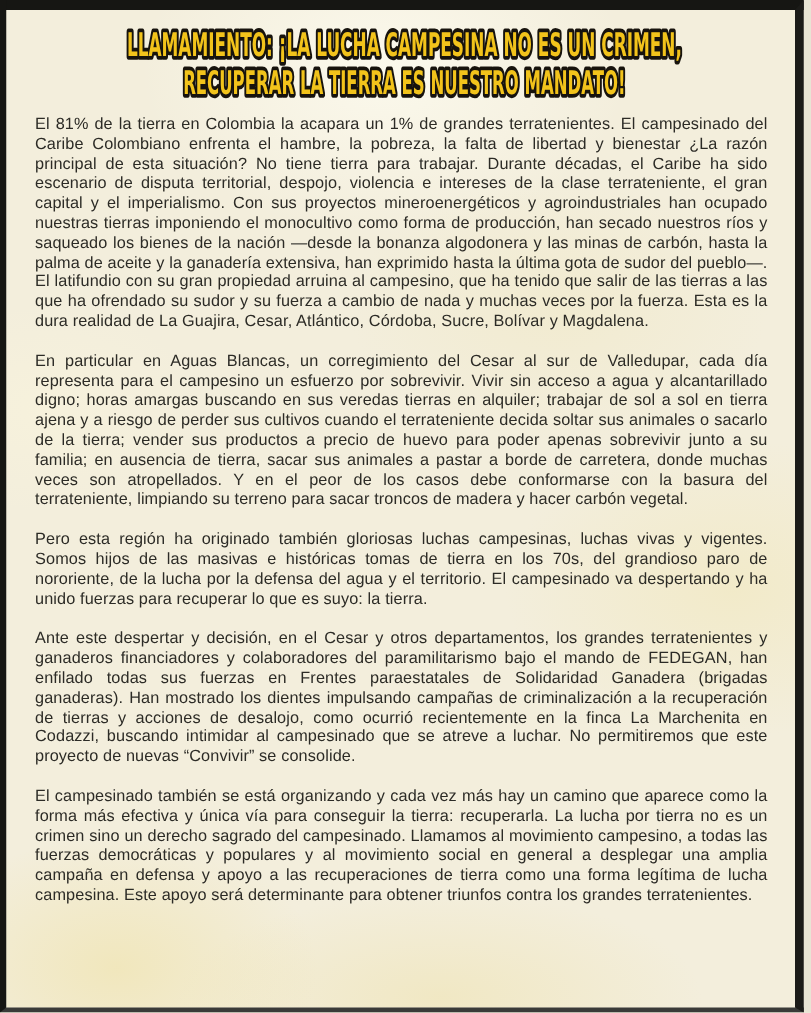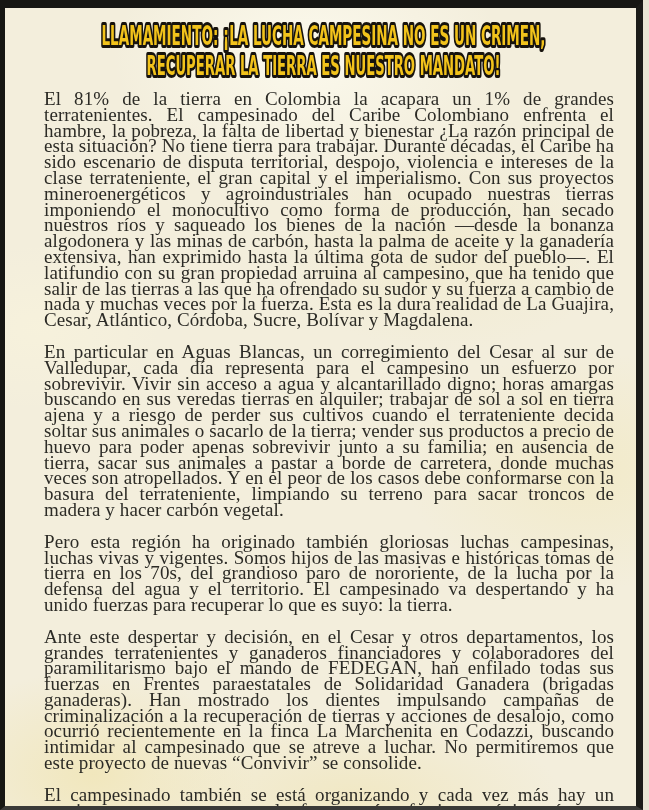--- a/index.html
+++ b/index.html
@@ -38,27 +38,26 @@
     stroke-width: 6px;
     stroke-linejoin: round;
     paint-order: stroke fill;
     font-size: 26px;
   }
   .body-text {
     margin-top: 9px;
     padding: 0 22px 0 23px;
   }
   .body-text p {
-    margin: 0 0 16px 16px;
-    font-size: 19px;
+    margin: 0 0 16px 0;
+    font-size: 13px;
     line-height: 15.8px;
     color: #2c2b26;
     text-align: justify;
     letter-spacing: 0.1px;
-    font-family: Liberation Serif, serif;
   }
 </style>
 </head>
 <body>
 
 <div class="page">
 
   <svg class="title-banner" width="637" height="66" viewBox="0 0 637 66" aria-hidden="false">
     <text class="title-text" x="318.5" y="29" text-anchor="middle" textLength="444" lengthAdjust="spacingAndGlyphs">LLAMAMIENTO: ¡LA LUCHA CAMPESINA NO ES UN CRIMEN,</text>
     <text class="title-text" x="318.5" y="59" text-anchor="middle" textLength="354" lengthAdjust="spacingAndGlyphs">RECUPERAR LA TIERRA ES NUESTRO MANDATO!</text>

